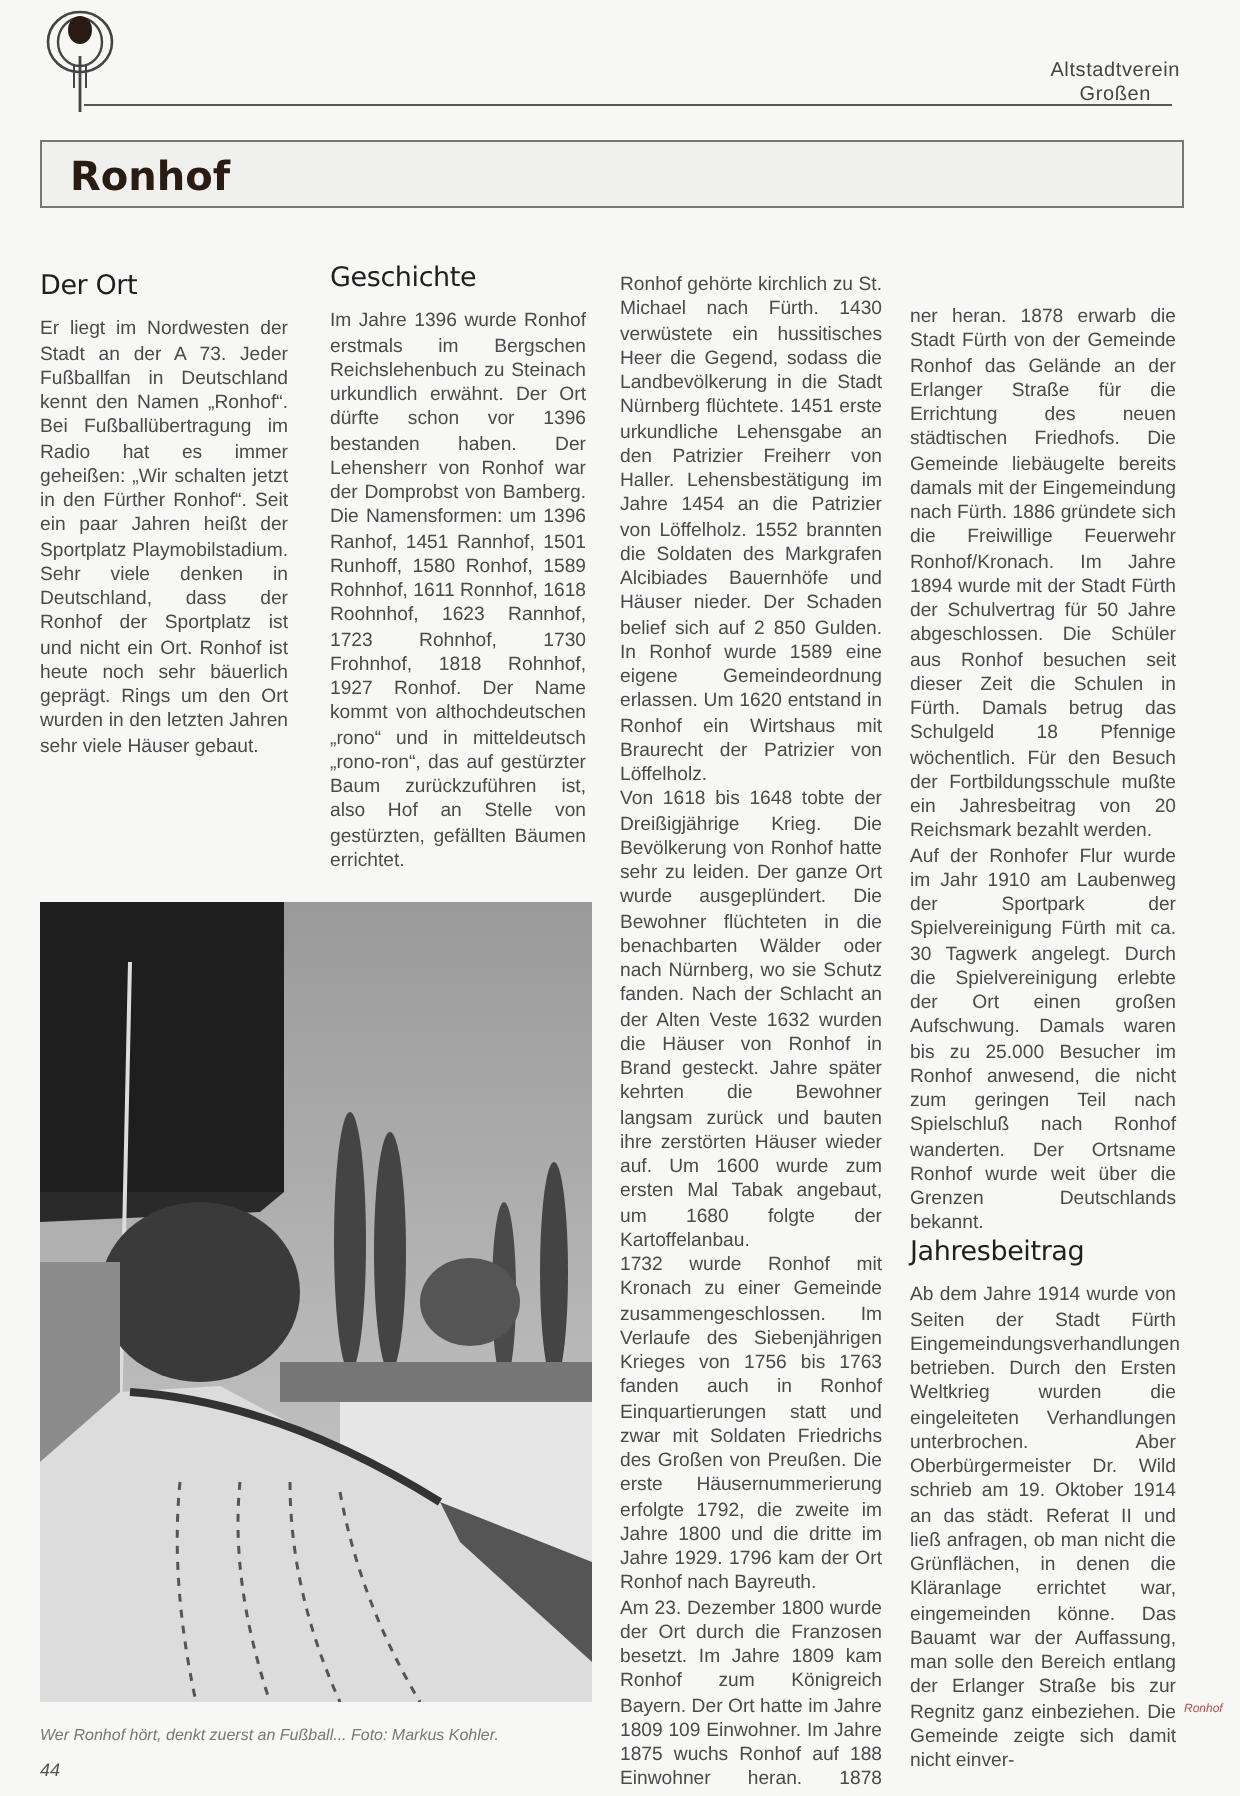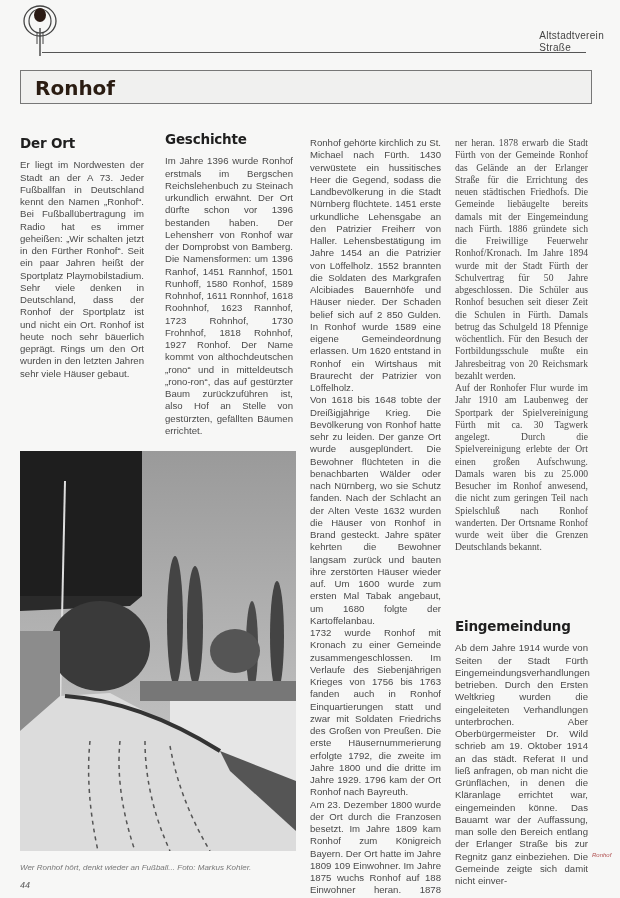--- a/index.html
+++ b/index.html
@@ -4,33 +4,33 @@
 <style>
   html, body { margin: 0; padding: 0; }
   body {
     width: 620px; height: 898px; overflow: hidden;
     background: #f7f7f6; position: relative;
     font-family: "Liberation Sans", sans-serif;
     color: #3c3c3c;
   }
   .logo { position: absolute; left: 20px; top: 4px; width: 40px; height: 52px; }
   .header-rule { position: absolute; left: 42px; top: 52px; width: 544px; height: 1px; background: #555; }
-  .org { position: absolute; right: 16px; top: 30px; text-align: left; font-size: 10px; line-height: 12px; color: #444; letter-spacing: 0.3px; }
+  .org { position: absolute; right: 30px; top: 30px; text-align: center; font-size: 10px; line-height: 12px; color: #444; letter-spacing: 0.3px; }
   .title-box {
     position: absolute; left: 20px; top: 70px; width: 572px; height: 34px;
     border: 1px solid #777; background: #f0f0ef; box-sizing: border-box;
   }
   .title-box span { position: absolute; left: 14px; top: 5px; font-size: 20px; font-weight: bold; color: #2a1c12; font-family: "DejaVu Sans", sans-serif; }
   .col { position: absolute; font-size: 9.6px; line-height: 12.25px; text-align: justify; color: #4a4a4a; }
   .col p { margin: 0; }
-  .heading { font-size: 13.5px; font-weight: bold; color: #1f1f1f; font-family: "DejaVu Sans", sans-serif; margin: 0 0 10px 0; letter-spacing: -0.2px; }
+  .heading { font-size: 13.5px; font-weight: normal; color: #1f1f1f; font-family: "DejaVu Sans", sans-serif; margin: 0 0 10px 0; letter-spacing: -0.2px; }
   #c1 { left: 20px; top: 137px; width: 124px; }
   #c2 { left: 165px; top: 133px; width: 128px; }
   #c3 { left: 310px; top: 137px; width: 131px; }
-  #c4 { left: 455px; top: 137px; width: 133px; font-family: Liberation Serif, serif; }
+  #c4 { left: 455px; top: 153px; width: 133px; }
   #c4b { left: 455px; top: 620px; width: 133px; }
   .photo {
     position: absolute; left: 20px; top: 451px; width: 276px; height: 400px;
     overflow: hidden; background: #bdbdbd;
   }
   .caption { position: absolute; left: 20px; top: 863px; font-size: 8px; font-style: italic; color: #777; }
   .pageno { position: absolute; left: 20px; top: 880px; font-size: 9px; color: #555; font-style: italic; }
   .margin-note { position: absolute; left: 592px; top: 852px; font-size: 6px; color: #b05050; font-style: italic; }
 </style>
 </head>
@@ -40,21 +40,21 @@
   <ellipse cx="20" cy="17" rx="16" ry="15" fill="none" stroke="#444" stroke-width="1.3"></ellipse>
   <ellipse cx="20" cy="17" rx="11" ry="12" fill="none" stroke="#444" stroke-width="1.2"></ellipse>
   <ellipse cx="20" cy="11" rx="6" ry="7" fill="#2a1a14"></ellipse>
   <line x1="20" y1="24" x2="20" y2="52" stroke="#444" stroke-width="1.4"></line>
   <line x1="17" y1="28" x2="17" y2="40" stroke="#444" stroke-width="1"></line>
   <line x1="23" y1="28" x2="23" y2="40" stroke="#444" stroke-width="1"></line>
 </svg>
 <div class="header-rule"></div>
 <div class="org">
   <div>Altstadtverein</div>
-  <div>Straße</div>
+  <div>Großen</div>
 </div>
 
 <div class="title-box">
   <span>Ronhof</span>
 </div>
 
 <div class="col" id="c1">
   <div class="heading">Der Ort</div>
   <p>Er liegt im Nordwesten der Stadt an der A 73. Jeder Fußballfan in Deutschland kennt den Namen „Ronhof“. Bei Fußballübertragung im Radio hat es immer geheißen: „Wir schalten jetzt in den Fürther Ronhof“. Seit ein paar Jahren heißt der Sportplatz Playmobilstadium. Sehr viele denken in Deutschland, dass der Ronhof der Sportplatz ist und nicht ein Ort. Ronhof ist heute noch sehr bäuerlich geprägt. Rings um den Ort wurden in den letzten Jahren sehr viele Häuser gebaut.</p>
 </div>
@@ -70,21 +70,21 @@
   <p>1732 wurde Ronhof mit Kronach zu einer Gemeinde zusammengeschlossen. Im Verlaufe des Siebenjährigen Krieges von 1756 bis 1763 fanden auch in Ronhof Einquartierungen statt und zwar mit Soldaten Friedrichs des Großen von Preußen. Die erste Häusernummerierung erfolgte 1792, die zweite im Jahre 1800 und die dritte im Jahre 1929. 1796 kam der Ort Ronhof nach Bayreuth.</p>
   <p style="height:162px;overflow:hidden;">Am 23. Dezember 1800 wurde der Ort durch die Franzosen besetzt. Im Jahre 1809 kam Ronhof zum Königreich Bayern. Der Ort hatte im Jahre 1809 109 Einwohner. Im Jahre 1875 wuchs Ronhof auf 188 Einwohner heran. 1878 erwarb die Stadt Fürth von der Gemeinde Ronhof das Gelände an der Erlanger Straße für die Errichtung des neuen städtischen Friedhofs. Die Gemeinde liebäugelte bereits damals mit der Eingemeindung nach Fürth. 1886 gründete sich die Freiwillige Feuerwehr Ronhof/Kronach. Im Jahre 1894 wurde mit der Stadt Fürth der Schulvertrag für 50 Jahre abgeschlossen. Die Schüler aus Ronhof besuchen seit dieser Zeit die Schulen in Fürth. Damals betrug das Schulgeld 18 Pfennige wöchentlich. Für den Besuch der Fortbildungsschule mußte ein Jahresbeitrag von 20 Reichsmark bezahlt werden.</p>
 </div>
 
 <div class="col" id="c4">
   <p>ner heran. 1878 erwarb die Stadt Fürth von der Gemeinde Ronhof das Gelände an der Erlanger Straße für die Errichtung des neuen städtischen Friedhofs. Die Gemeinde liebäugelte bereits damals mit der Eingemeindung nach Fürth. 1886 gründete sich die Freiwillige Feuerwehr Ronhof/Kronach. Im Jahre 1894 wurde mit der Stadt Fürth der Schulvertrag für 50 Jahre abgeschlossen. Die Schüler aus Ronhof besuchen seit dieser Zeit die Schulen in Fürth. Damals betrug das Schulgeld 18 Pfennige wöchentlich. Für den Besuch der Fortbildungsschule mußte ein Jahresbeitrag von 20 Reichsmark bezahlt werden.</p>
   <p>Auf der Ronhofer Flur wurde im Jahr 1910 am Laubenweg der Sportpark der Spielvereinigung Fürth mit ca. 30 Tagwerk angelegt. Durch die Spielvereinigung erlebte der Ort einen großen Aufschwung. Damals waren bis zu 25.000 Besucher im Ronhof anwesend, die nicht zum geringen Teil nach Spielschluß nach Ronhof wanderten. Der Ortsname Ronhof wurde weit über die Grenzen Deutschlands bekannt.</p>
 </div>
 
 <div class="col" id="c4b">
-  <div class="heading">Eingemeindung</div>
+  <div class="heading">Jahresbeitrag</div>
   <p>Ab dem Jahre 1914 wurde von Seiten der Stadt Fürth Eingemeindungsverhandlungen betrieben. Durch den Ersten Weltkrieg wurden die eingeleiteten Verhandlungen unterbrochen. Aber Oberbürgermeister Dr. Wild schrieb am 19. Oktober 1914 an das städt. Referat II und ließ anfragen, ob man nicht die Grünflächen, in denen die Kläranlage errichtet war, eingemeinden könne. Das Bauamt war der Auffassung, man solle den Bereich entlang der Erlanger Straße bis zur Regnitz ganz einbeziehen. Die Gemeinde zeigte sich damit nicht einver-</p>
 </div>
 
 <div class="photo">
   <svg width="276" height="400" viewBox="0 0 276 400">
     <defs>
       <linearGradient id="sky" x1="0" y1="0" x2="0" y2="1">
         <stop offset="0" stop-color="#9a9a9a"></stop>
         <stop offset="1" stop-color="#cfcfcf"></stop>
       </linearGradient>
@@ -107,15 +107,15 @@
     <polygon points="200,300 276,330 276,380 210,320" fill="#555"></polygon>
     <g stroke="#555" stroke-width="1.5" stroke-dasharray="4,4" fill="none">
       <path d="M70,290 Q65,340 78,400"></path>
       <path d="M100,290 Q95,340 115,400"></path>
       <path d="M125,290 Q125,345 150,400"></path>
       <path d="M150,295 Q160,350 190,400"></path>
     </g>
   </svg>
 </div>
 
-<div class="caption">Wer Ronhof hört, denkt wieder an Fußball... Foto: Markus Kohler.</div>
+<div class="caption">Wer Ronhof hört, denkt zuerst an Fußball... Foto: Markus Kohler.</div>
 <div class="pageno">44</div>
 <div class="margin-note">Ronhof</div>
 
 </body></html>

